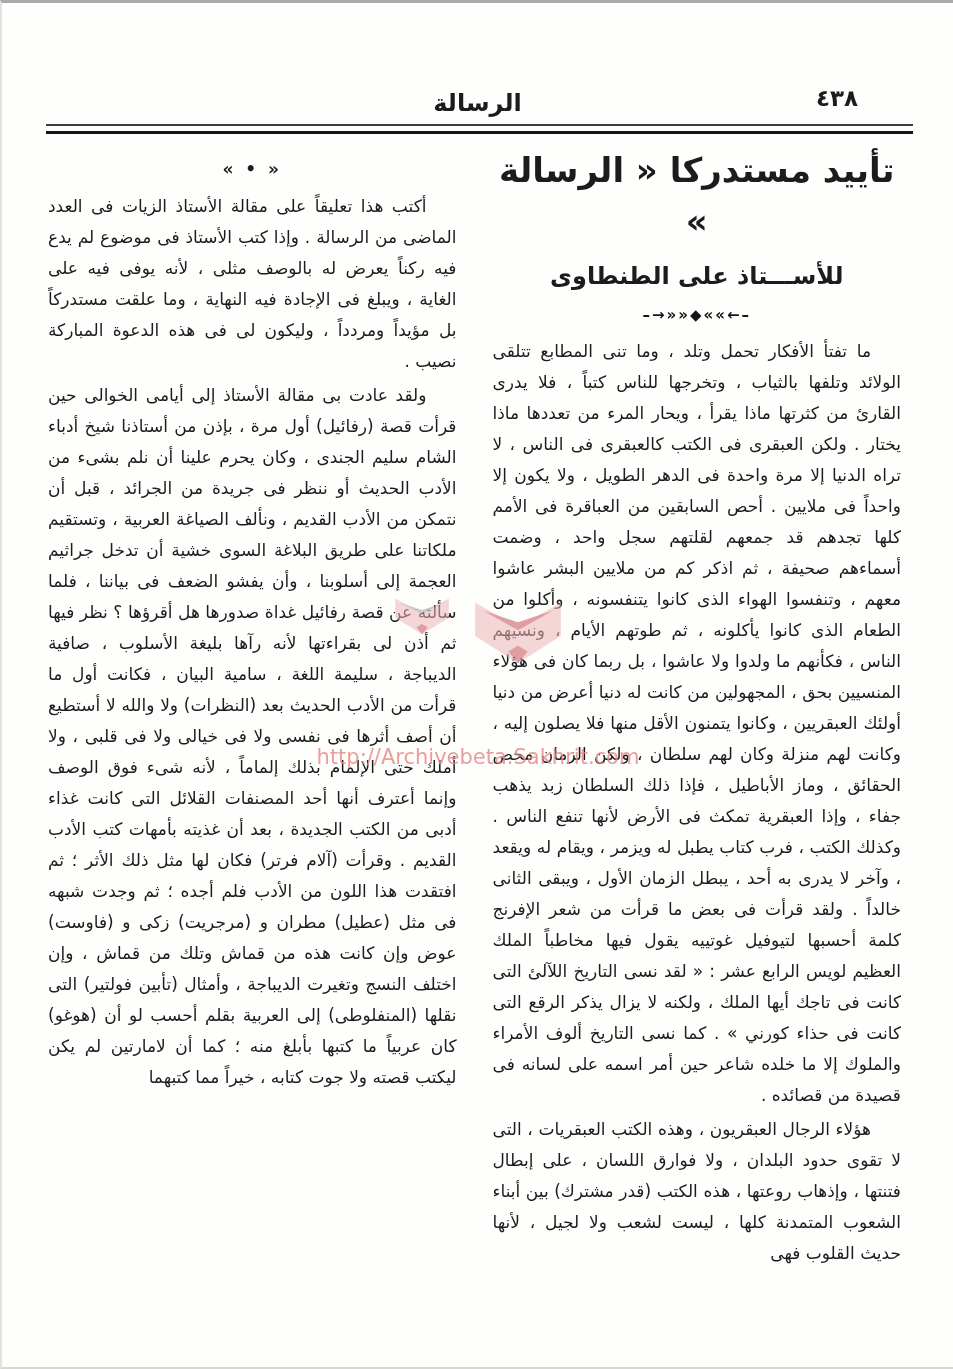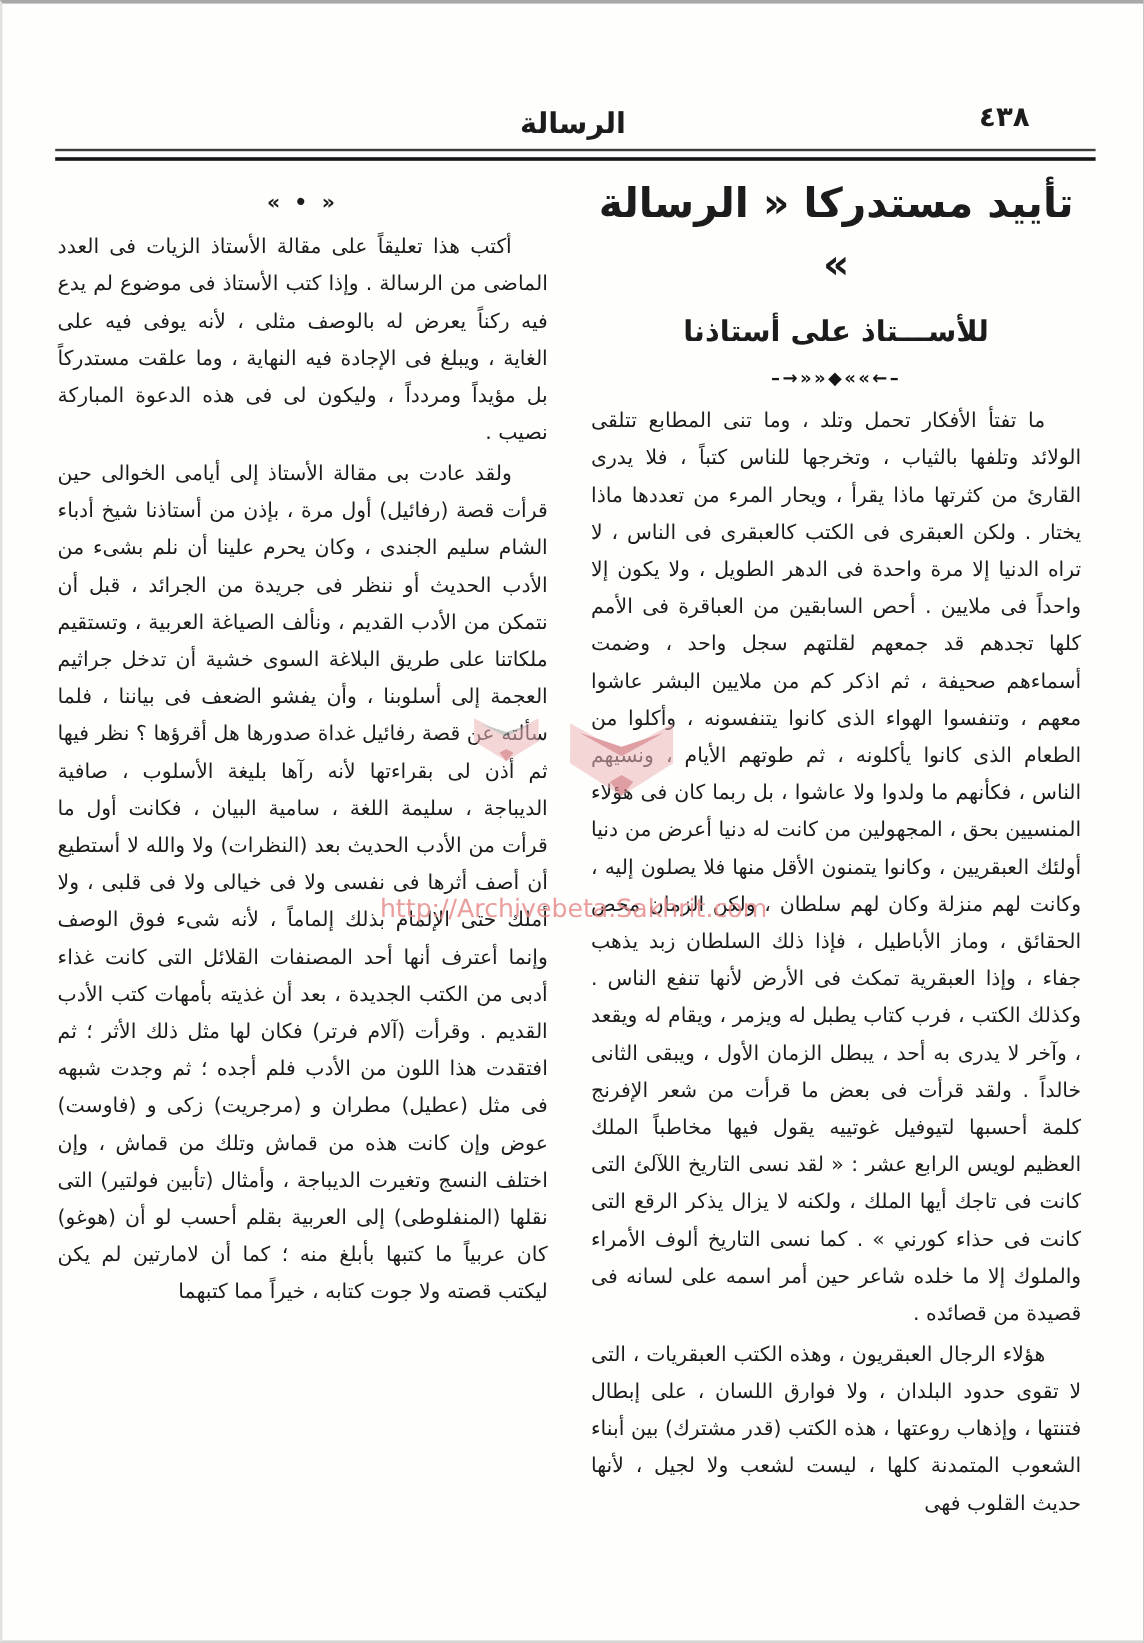--- a/index.html
+++ b/index.html
@@ -95,21 +95,21 @@
 <div class="page">
 
   <div class="page-number">٤٣٨</div>
   <div class="masthead">الرسالة</div>
   <div class="header-rule"></div>
 
   <div class="columns">
 
     <section class="col col-right">
       <h1 class="article-title">تأييد مستدركا « الرسالة »</h1>
-      <h2 class="article-byline">للأســـتاذ على أستاذنا</h2>
+      <h2 class="article-byline">للأســـتاذ على الطنطاوى</h2>
       <div class="ornament">–→»»◆««←–</div>
       <p class="body-par indent">ما تفتأ الأفكار تحمل وتلد ، وما تنى المطابع تتلقى الولائد وتلفها بالثياب ، وتخرجها للناس كتباً ، فلا يدرى القارئ من كثرتها ماذا يقرأ ، ويحار المرء من تعددها ماذا يختار . ولكن العبقرى فى الكتب كالعبقرى فى الناس ، لا تراه الدنيا إلا مرة واحدة فى الدهر الطويل ، ولا يكون إلا واحداً فى ملايين . أحص السابقين من العباقرة فى الأمم كلها تجدهم قد جمعهم لقلتهم سجل واحد ، وضمت أسماءهم صحيفة ، ثم اذكر كم من ملايين البشر عاشوا معهم ، وتنفسوا الهواء الذى كانوا يتنفسونه ، وأكلوا من الطعام الذى كانوا يأكلونه ، ثم طوتهم الأيام ، ونسيهم الناس ، فكأنهم ما ولدوا ولا عاشوا ، بل ربما كان فى هؤلاء المنسيين بحق ، المجهولين من كانت له دنيا أعرض من دنيا أولئك العبقريين ، وكانوا يتمنون الأقل منها فلا يصلون إليه ، وكانت لهم منزلة وكان لهم سلطان ، ولكن الزمان محص الحقائق ، وماز الأباطيل ، فإذا ذلك السلطان زبد يذهب جفاء ، وإذا العبقرية تمكث فى الأرض لأنها تنفع الناس . وكذلك الكتب ، فرب كتاب يطبل له ويزمر ، ويقام له ويقعد ، وآخر لا يدرى به أحد ، يبطل الزمان الأول ، ويبقى الثانى خالداً . ولقد قرأت فى بعض ما قرأت من شعر الإفرنج كلمة أحسبها لتيوفيل غوتييه يقول فيها مخاطباً الملك العظيم لويس الرابع عشر : « لقد نسى التاريخ اللآلئ التى كانت فى تاجك أيها الملك ، ولكنه لا يزال يذكر الرقع التى كانت فى حذاء كورني » . كما نسى التاريخ ألوف الأمراء والملوك إلا ما خلده شاعر حين أمر اسمه على لسانه فى قصيدة من قصائده .</p>
       <p class="body-par indent">هؤلاء الرجال العبقريون ، وهذه الكتب العبقريات ، التى لا تقوى حدود البلدان ، ولا فوارق اللسان ، على إبطال فتنتها ، وإذهاب روعتها ، هذه الكتب (قدر مشترك) بين أبناء الشعوب المتمدنة كلها ، ليست لشعب ولا لجيل ، لأنها حديث القلوب فهى</p>
     </section>
 
     <section class="col col-left">
       <div class="mini-divider">« • »</div>
       <p class="body-par indent">أكتب هذا تعليقاً على مقالة الأستاذ الزيات فى العدد الماضى من الرسالة . وإذا كتب الأستاذ فى موضوع لم يدع فيه ركناً يعرض له بالوصف مثلى ، لأنه يوفى فيه على الغاية ، ويبلغ فى الإجادة فيه النهاية ، وما علقت مستدركاً بل مؤيداً ومردداً ، وليكون لى فى هذه الدعوة المباركة نصيب .</p>
       <p class="body-par indent">ولقد عادت بى مقالة الأستاذ إلى أيامى الخوالى حين قرأت قصة (رفائيل) أول مرة ، بإذن من أستاذنا شيخ أدباء الشام سليم الجندى ، وكان يحرم علينا أن نلم بشىء من الأدب الحديث أو ننظر فى جريدة من الجرائد ، قبل أن نتمكن من الأدب القديم ، ونألف الصياغة العربية ، وتستقيم ملكاتنا على طريق البلاغة السوى خشية أن تدخل جراثيم العجمة إلى أسلوبنا ، وأن يفشو الضعف فى بياننا ، فلما سألته عن قصة رفائيل غداة صدورها هل أقرؤها ؟ نظر فيها ثم أذن لى بقراءتها لأنه رآها بليغة الأسلوب ، صافية الديباجة ، سليمة اللغة ، سامية البيان ، فكانت أول ما قرأت من الأدب الحديث بعد (النظرات) ولا والله لا أستطيع أن أصف أثرها فى نفسى ولا فى خيالى ولا فى قلبى ، ولا أملك حتى الإلمام بذلك إلماماً ، لأنه شىء فوق الوصف وإنما أعترف أنها أحد المصنفات القلائل التى كانت غذاء أدبى من الكتب الجديدة ، بعد أن غذيته بأمهات كتب الأدب القديم . وقرأت (آلام فرتر) فكان لها مثل ذلك الأثر ؛ ثم افتقدت هذا اللون من الأدب فلم أجده ؛ ثم وجدت شبهه فى مثل (عطيل) مطران و (مرجريت) زكى و (فاوست) عوض وإن كانت هذه من قماش وتلك من قماش ، وإن اختلف النسج وتغيرت الديباجة ، وأمثال (تأبين فولتير) التى نقلها (المنفلوطى) إلى العربية بقلم أحسب لو أن (هوغو) كان عربياً ما كتبها بأبلغ منه ؛ كما أن لامارتين لم يكن ليكتب قصته ولا جوت كتابه ، خيراً مما كتبهما</p>
     </section>

